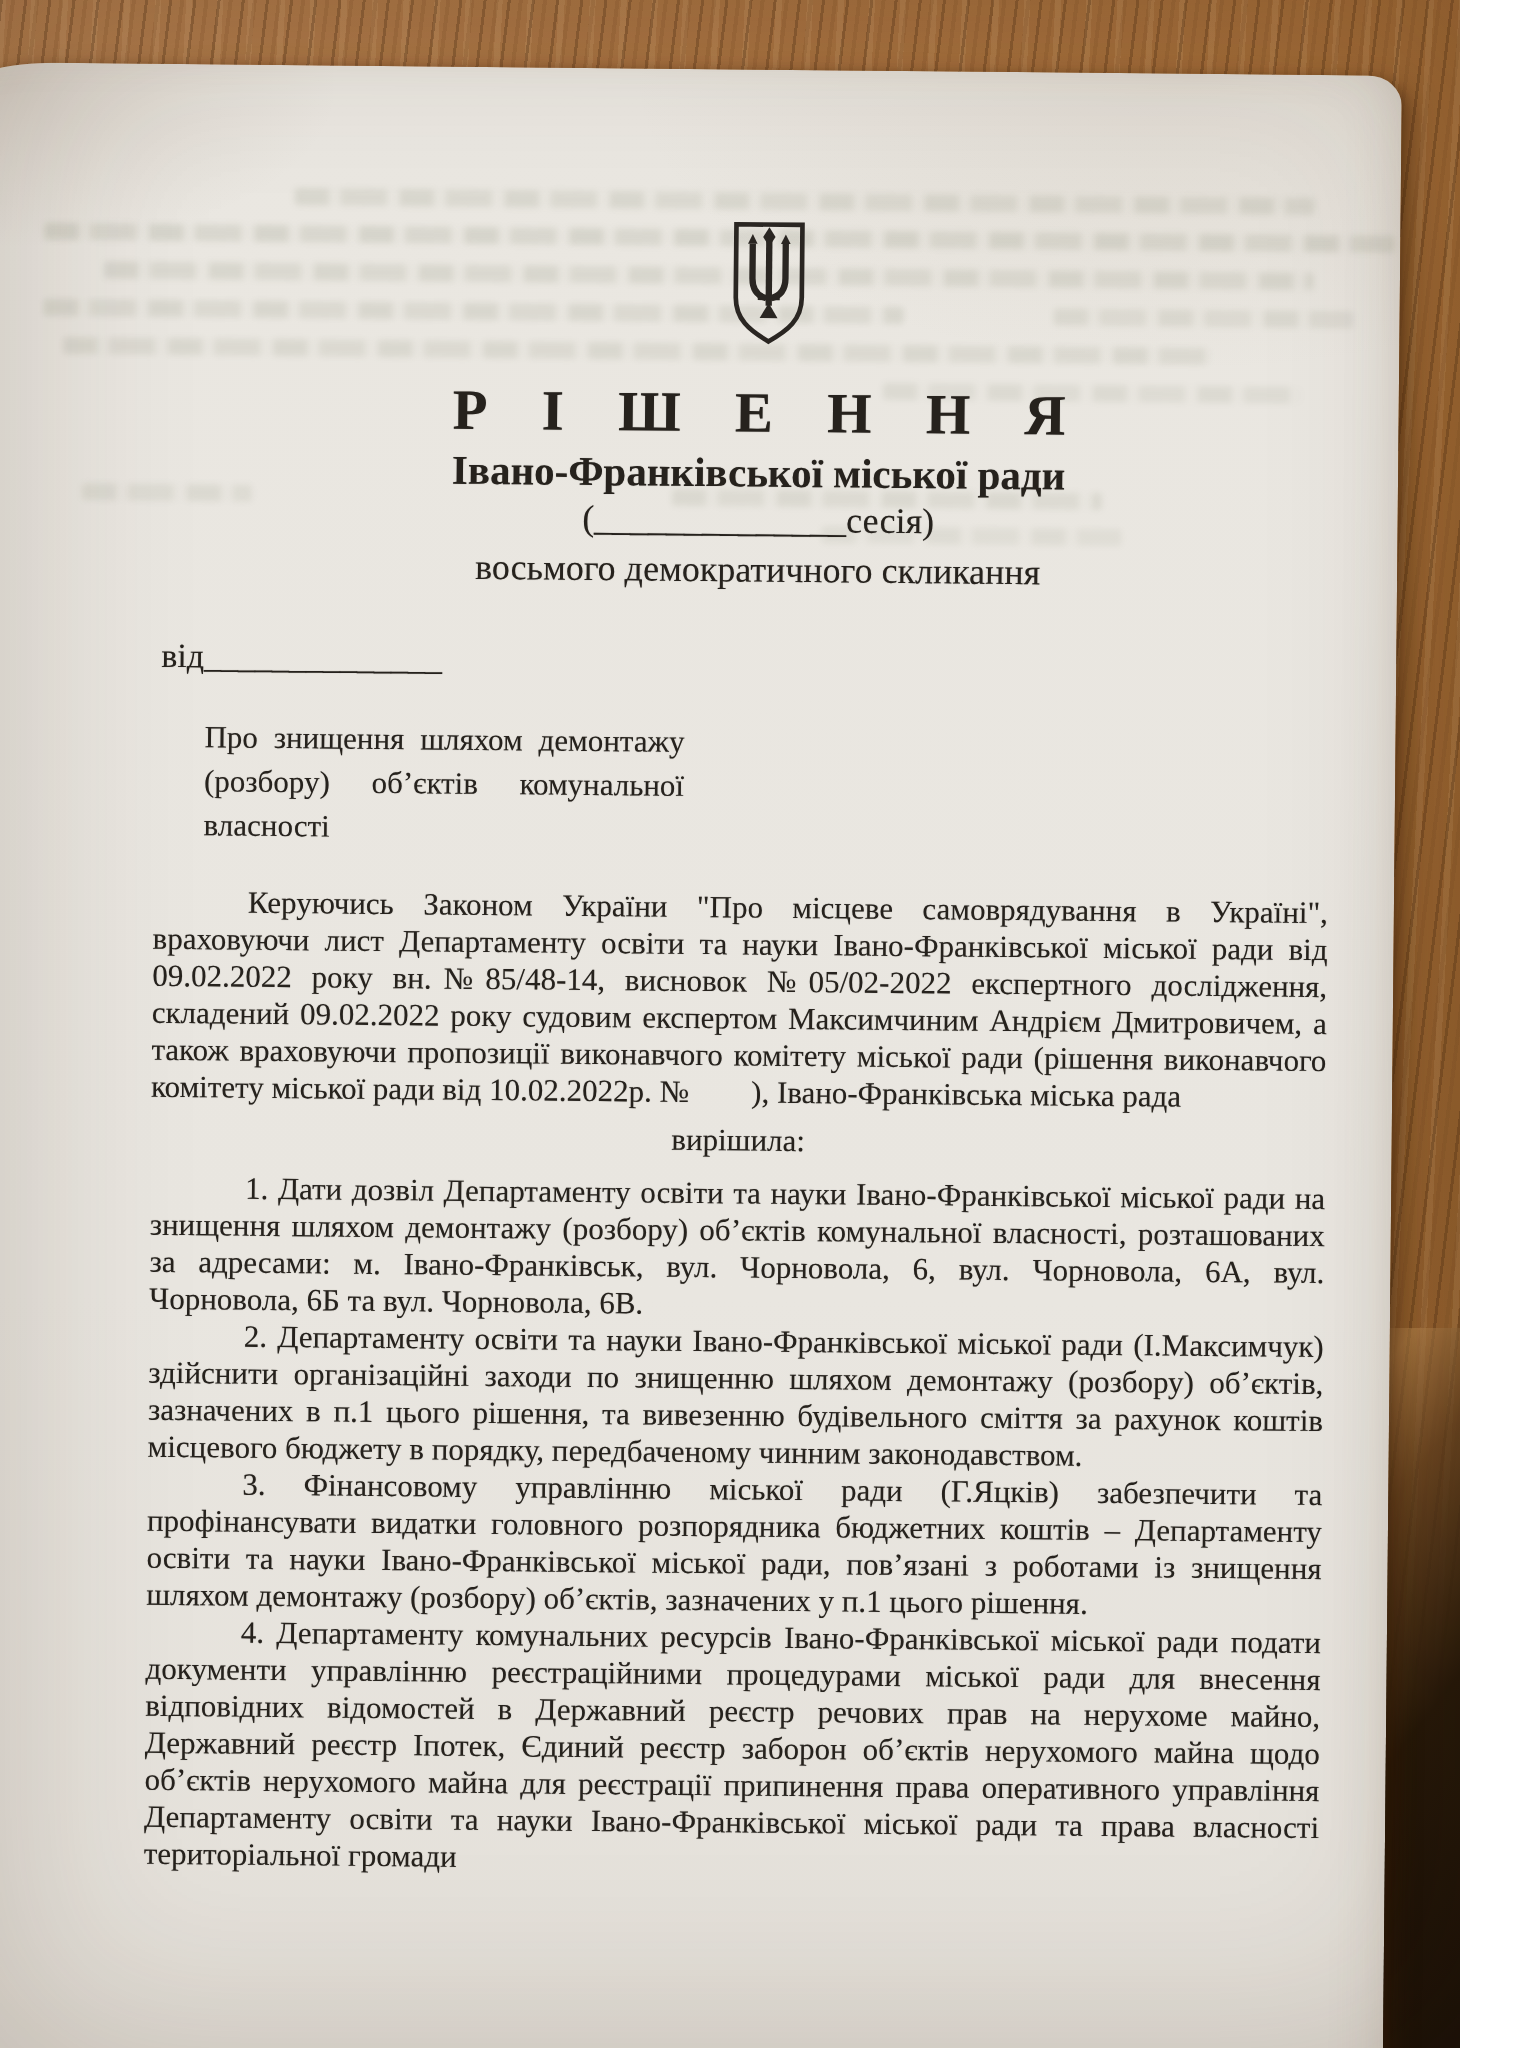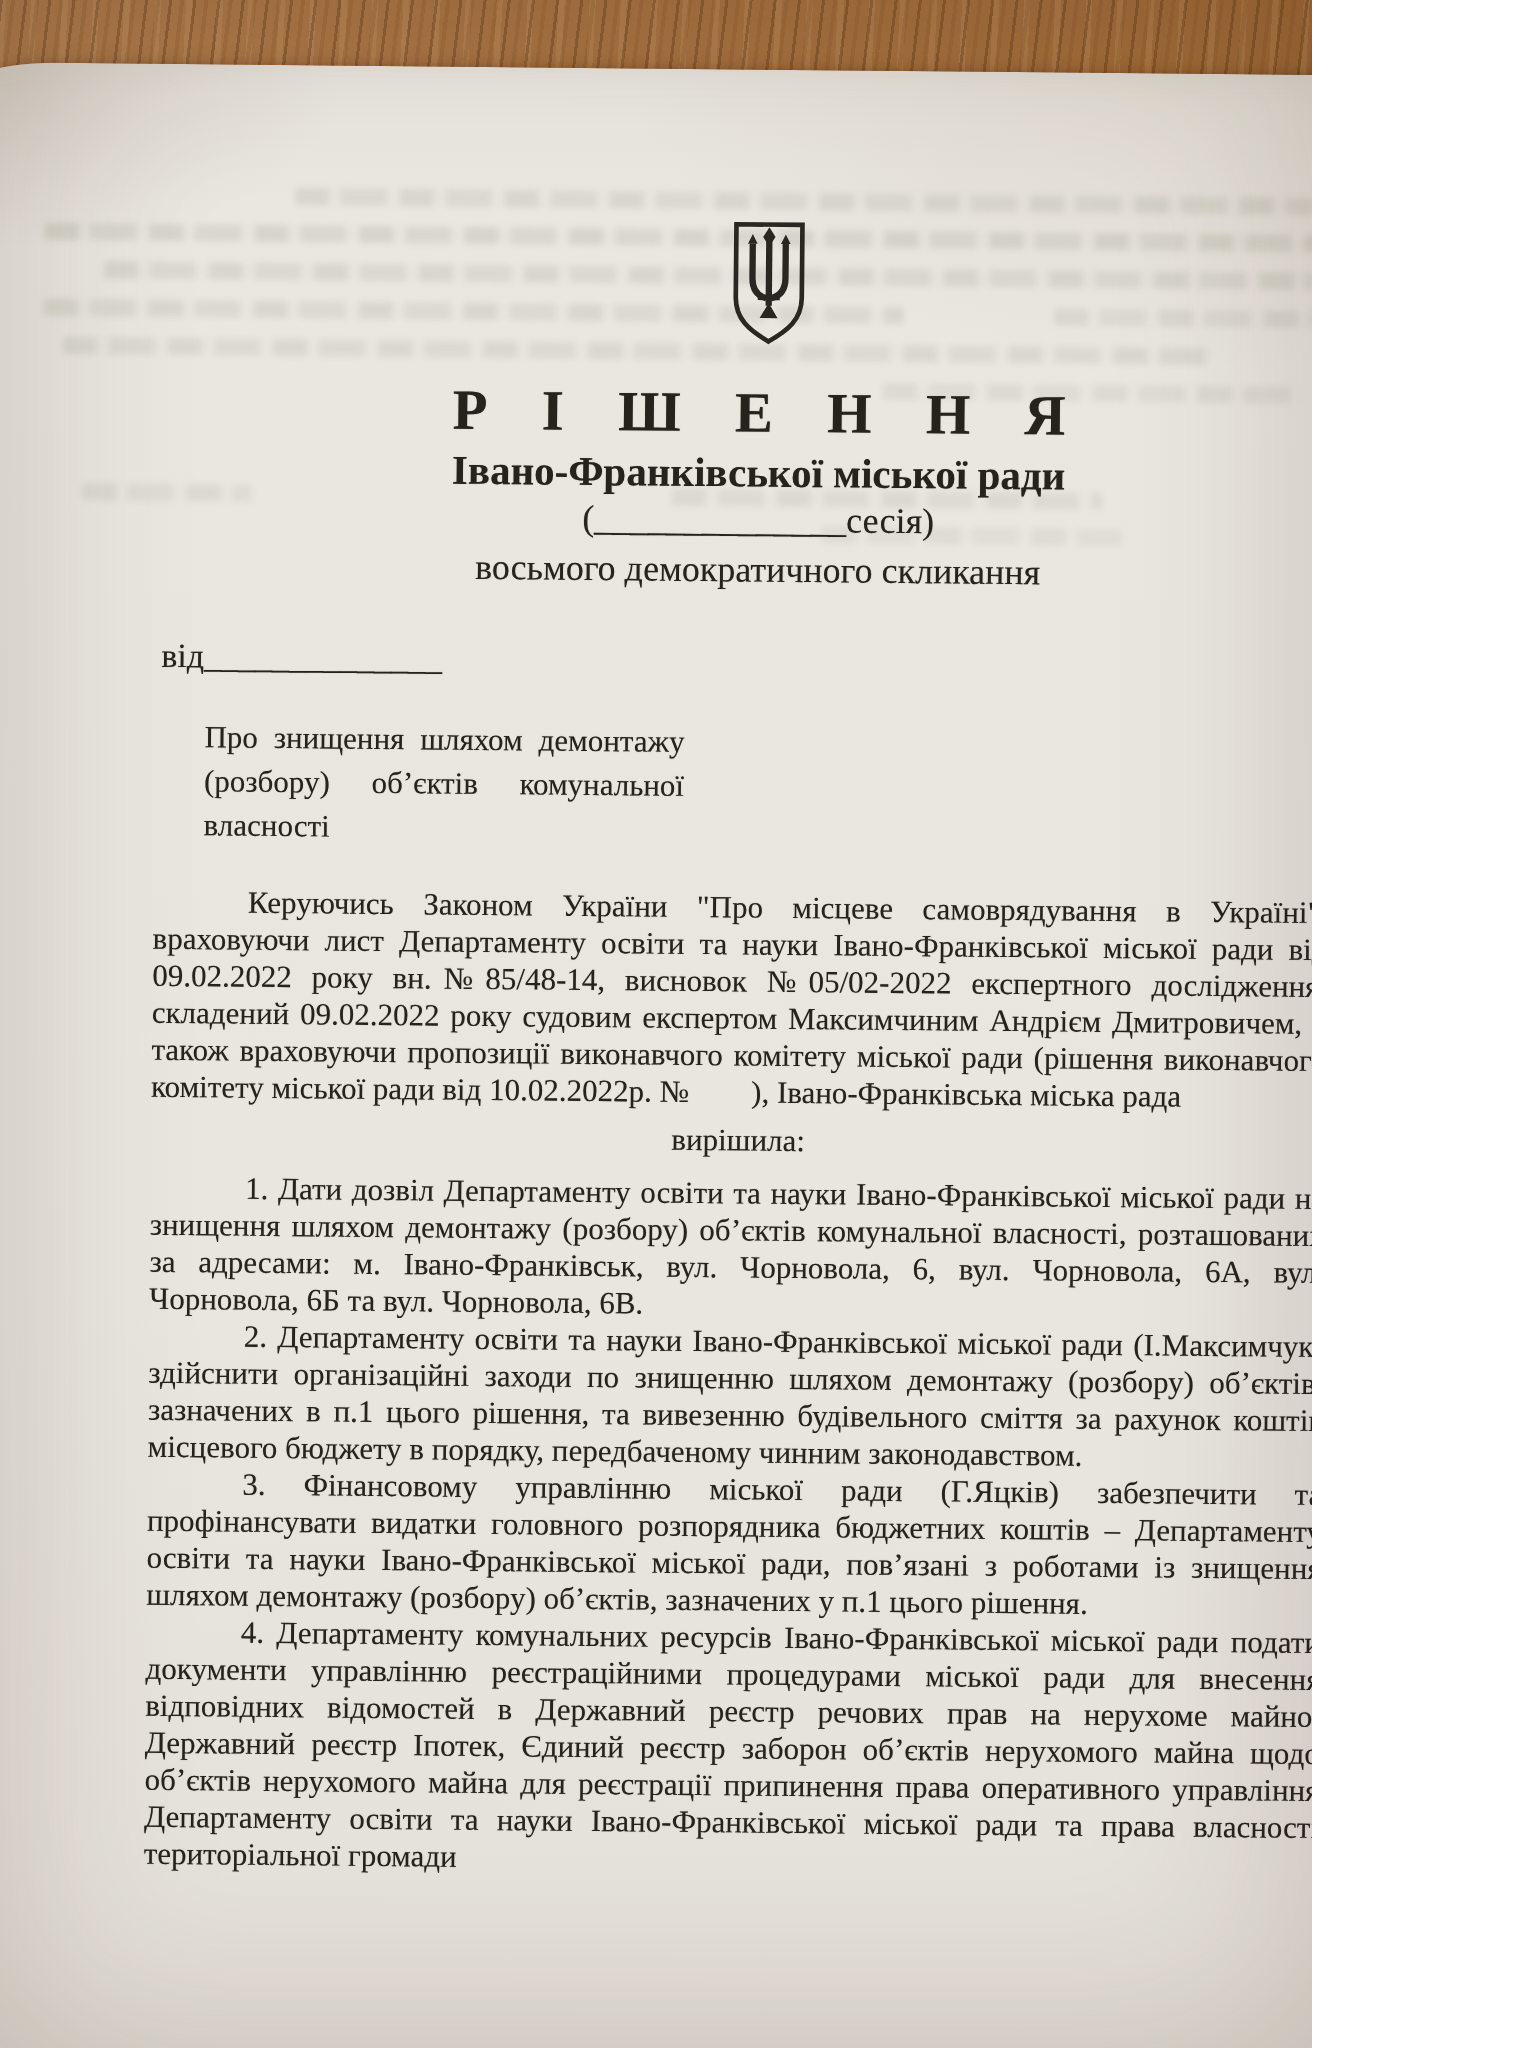--- a/index.html
+++ b/index.html
@@ -1,20 +1,20 @@
 <!DOCTYPE html>
 <html lang="uk"><head>
 <meta charset="utf-8">
 <style>
   html,body { margin:0; padding:0; }
   body { width:1536px; height:2048px; overflow:hidden;
          font-family:"Liberation Serif","DejaVu Serif",serif; }
 
   
-  .photo { position:relative; width:1312px; height:2048px; overflow:hidden;
+  .photo { position:relative; width:1460px; height:2048px; overflow:hidden;
     background:
       repeating-linear-gradient(97deg, rgba(64,36,12,0.28) 0 3px, rgba(0,0,0,0) 3px 11px,
                                 rgba(120,75,35,0.20) 11px 15px, rgba(0,0,0,0) 15px 24px),
       repeating-linear-gradient(93deg, rgba(255,220,170,0.10) 0 6px, rgba(0,0,0,0) 6px 31px),
       linear-gradient(115deg, #ad7a4c 0%, #a46f3e 38%, #9a6531 68%, #8a5a2a 100%);
   }
 
   
   .corner-shadow { position:absolute; right:0; bottom:0; width:560px; height:720px;
     background: linear-gradient(to bottom right,

